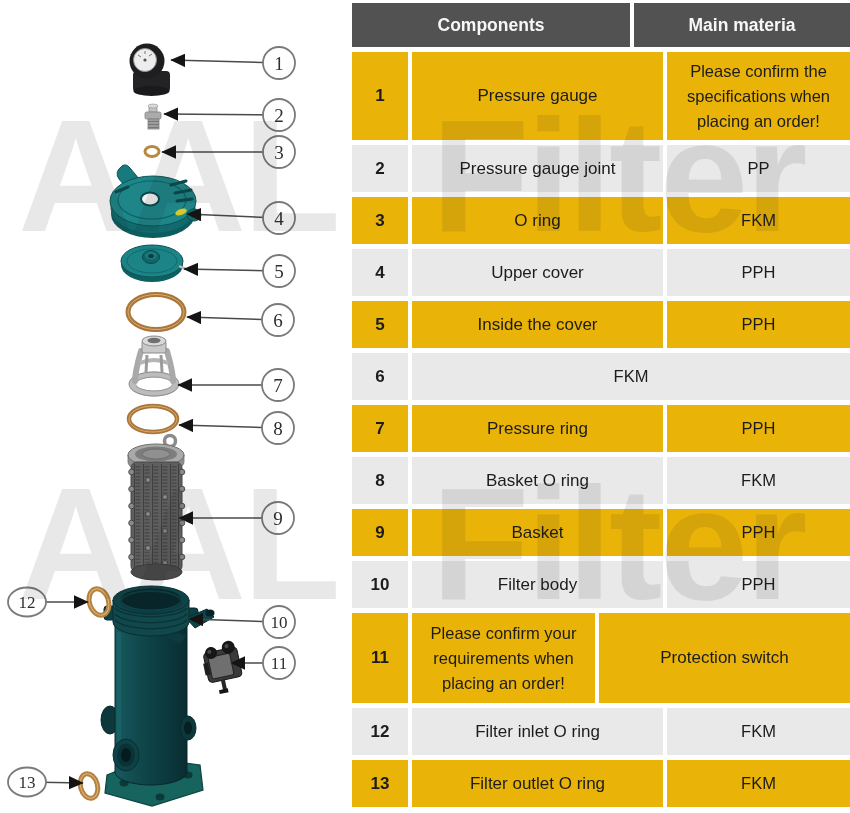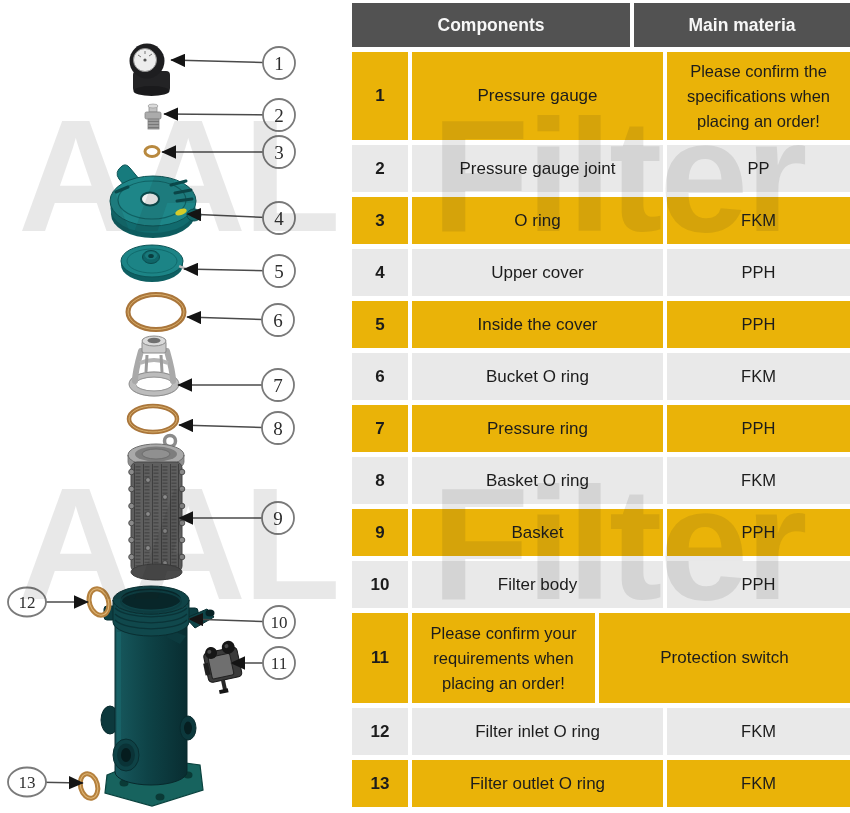--- a/index.html
+++ b/index.html
@@ -279,21 +279,20 @@
     <div class="cell c-comp">Upper cover</div>
     <div class="cell c-mat">PPH</div>
   </div>
   <div class="t-row dark">
     <div class="cell c-no">5</div>
     <div class="cell c-comp">Inside the cover</div>
     <div class="cell c-mat">PPH</div>
   </div>
   <div class="t-row light">
     <div class="cell c-no">6</div>
-    <div class="cell c-comp">Bucket O ring</div>
     <div class="cell c-mat">FKM</div>
   </div>
   <div class="t-row dark">
     <div class="cell c-no">7</div>
     <div class="cell c-comp">Pressure ring</div>
     <div class="cell c-mat">PPH</div>
   </div>
   <div class="t-row light">
     <div class="cell c-no">8</div>
     <div class="cell c-comp">Basket O ring</div>

